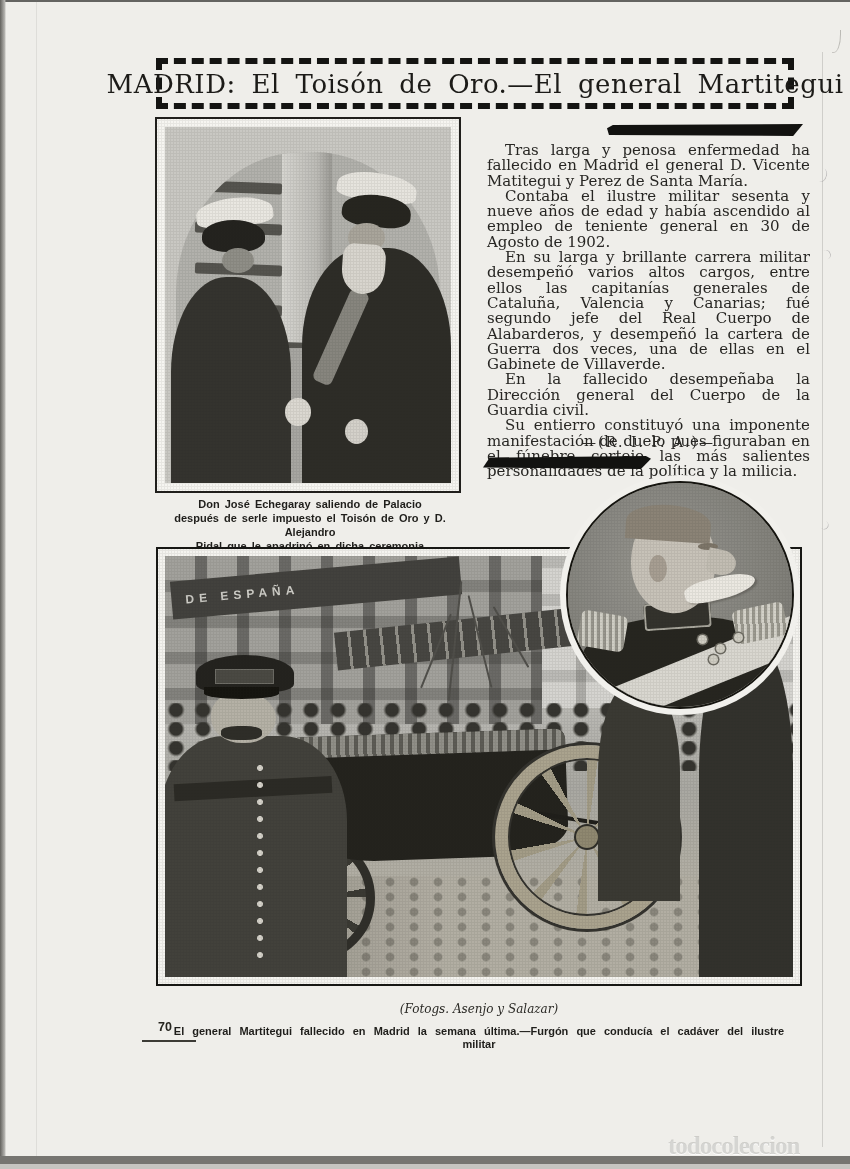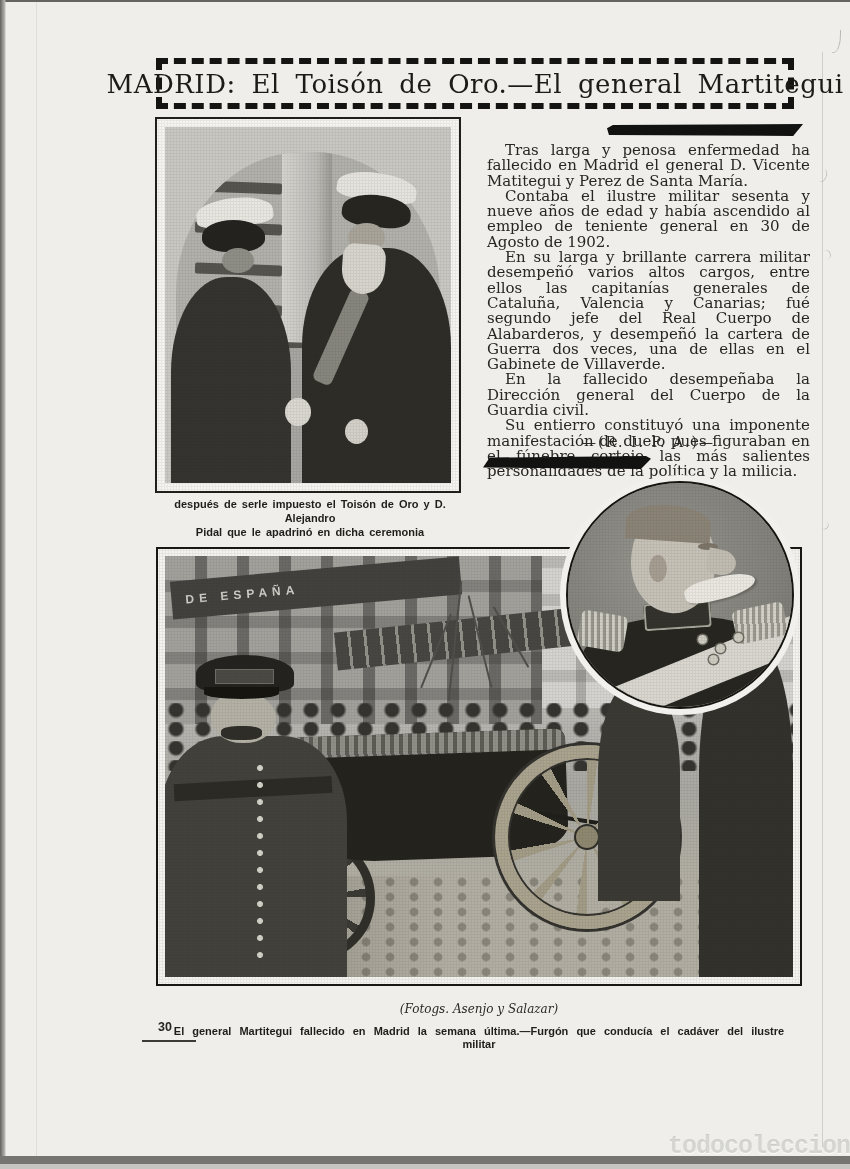--- a/index.html
+++ b/index.html
@@ -137,21 +137,21 @@
   #pb-ground-shade{position:absolute;left:0;top:76%;width:45%;height:24%;background:linear-gradient(to right,rgba(40,39,34,.28),rgba(40,39,34,0));}
 
   #caption-bottom{left:156px;top:989px;width:646px;text-align:center;
      font-family:"Liberation Sans",sans-serif;font-weight:bold;font-size:11px;line-height:13px;color:#1f1e1b;word-spacing:5px;margin-top:36px;}
   #credit-bottom{left:156px;top:1002px;width:646px;text-align:center;
      font-style:italic;font-size:12px;color:#2a2925;}
 
   #page-number{left:158px;top:1020px;font-family:"Liberation Sans",sans-serif;font-weight:bold;font-size:12.5px;color:#26251f;}
   #page-number-rule{left:142px;top:1040px;width:54px;height:1.5px;background:#3c3b36;}
 
-  #watermark{left:668px;top:1132px;width:180px;font-family:Liberation Mono, monospace;font-weight:bold;
+  #watermark{left:668px;top:1132px;width:180px;font-family:Liberation Serif, serif;font-weight:bold;
      font-size:25px;letter-spacing:-1px;color:rgba(150,149,144,.38);text-shadow:0 1px 0 rgba(255,255,255,.8);}
 </style>
 </head>
 <body>
 
 <div id="scan">
 
   <div class="abs" id="top-edge"></div>
   <div class="abs" id="left-edge"></div>
   <div class="abs" id="left-fold"></div>
@@ -185,20 +185,21 @@
       <div id="pl-hat-right"></div>
       <div id="pl-face-right"></div>
       <div id="pl-beard"></div>
       <div id="pl-sash"></div>
       <div id="pl-glove1"></div>
       <div id="pl-glove2"></div>
     </div>
   </div>
 
   <div class="abs" id="caption-left">
+    <div>Don José Echegaray saliendo de Palacio</div>
     <div>después de serle impuesto el Toisón de Oro y D. Alejandro</div>
     <div>Pidal que le apadrinó en dicha ceremonia</div>
   </div>
 
   <div class="abs" id="bar-top"></div>
   <div class="abs" id="article">
     <p>Tras larga y penosa enfermedad ha fallecido en Madrid el general D. Vicente Matitegui y Perez de Santa María.</p>
     <p>Contaba el ilustre militar sesenta y nueve años de edad y había ascendido al empleo de teniente general en 30 de Agosto de 1902.</p>
     <p>En su larga y brillante carrera militar desempeñó varios altos cargos, entre ellos las capitanías generales de Cataluña, Valencia y Canarias; fué segundo jefe del Real Cuerpo de Alabarderos, y desempeñó la cartera de Guerra dos veces, una de ellas en el Gabinete de Villaverde.</p>
     <p>En la fallecido desempeñaba la Dirección general del Cuerpo de la Guardia civil.</p>
@@ -262,20 +263,20 @@
         <div id="pb-s-cap"></div>
         <div id="pb-s-capband"></div>
         <div id="pb-s-visor"></div>
       </div>
     </div>
   </div>
 
   <div class="abs" id="caption-bottom">El general Martitegui fallecido en Madrid la semana última.—Furgón que conducía el cadáver del ilustre militar</div>
   <div class="abs" id="credit-bottom">(Fotogs. Asenjo y Salazar)</div>
 
-  <div class="abs" id="page-number">30</div>
+  <div class="abs" id="page-number">70</div>
   <div class="abs" id="page-number-rule"></div>
 
   <div class="abs" id="watermark">todocoleccion</div>
   <div class="abs" id="bottom-shadow"></div>
   <div class="abs" id="bottom-lip"></div>
 
 </div>
 
 </body></html>

